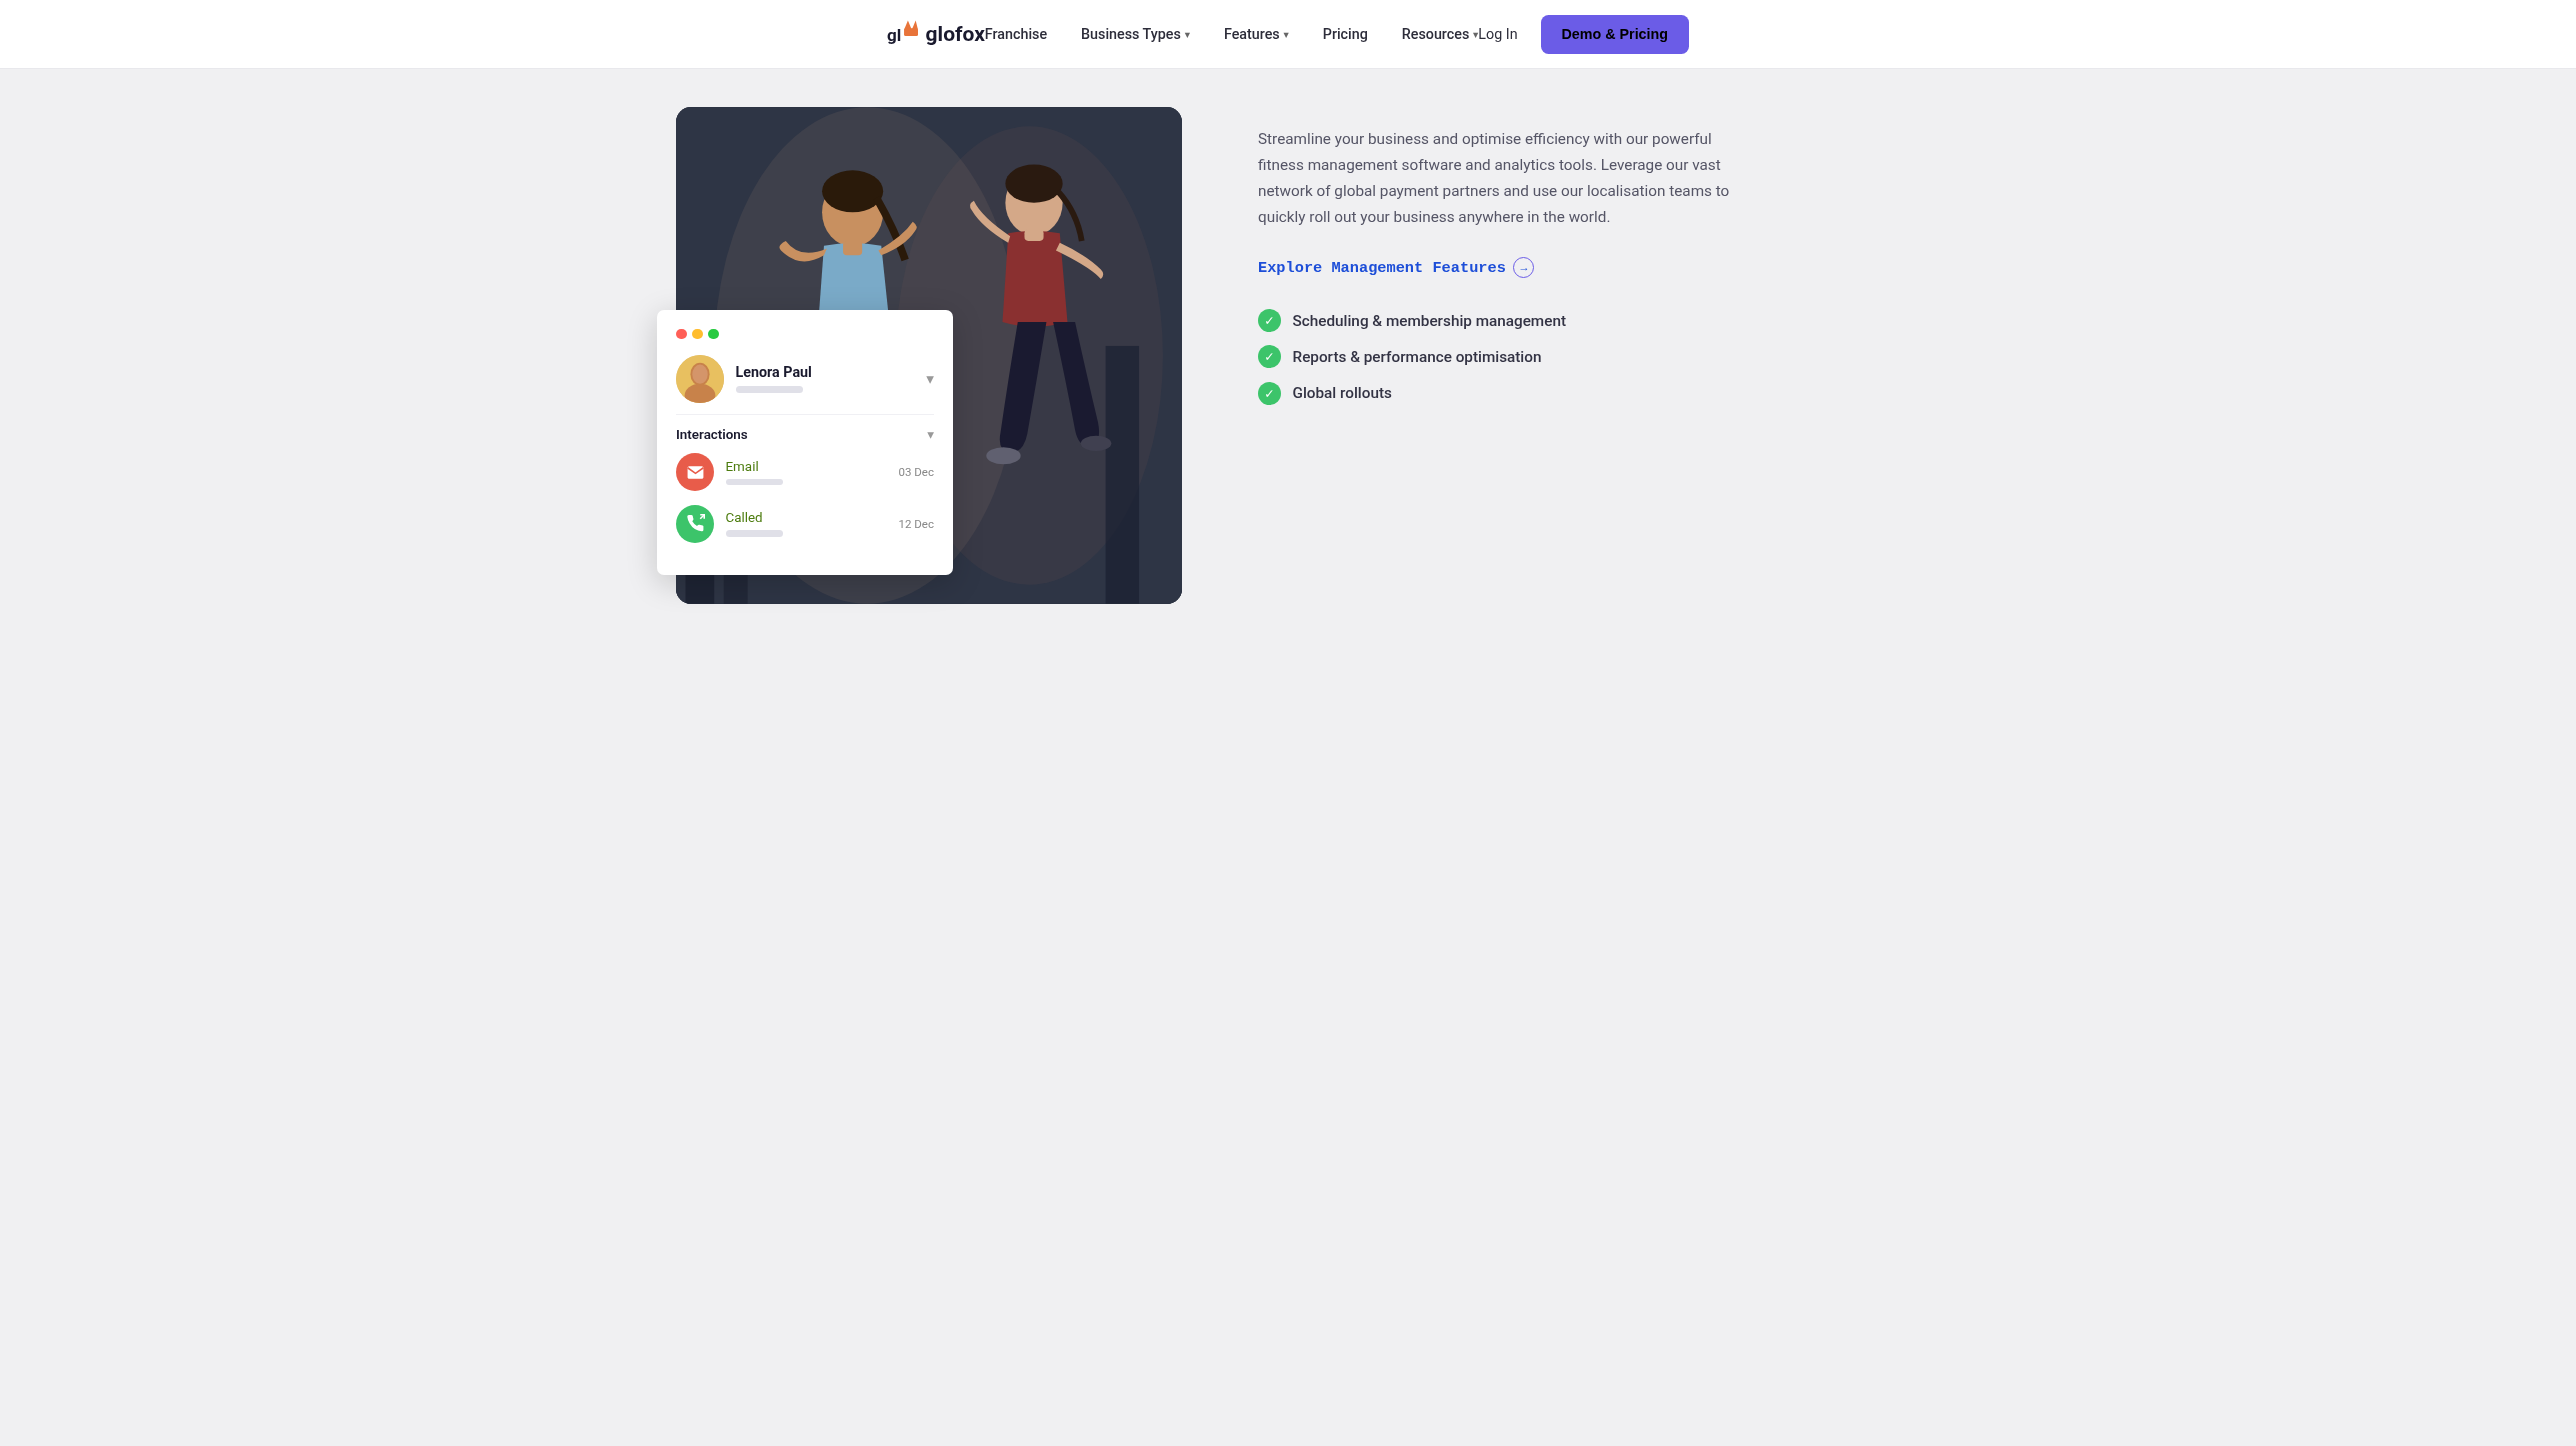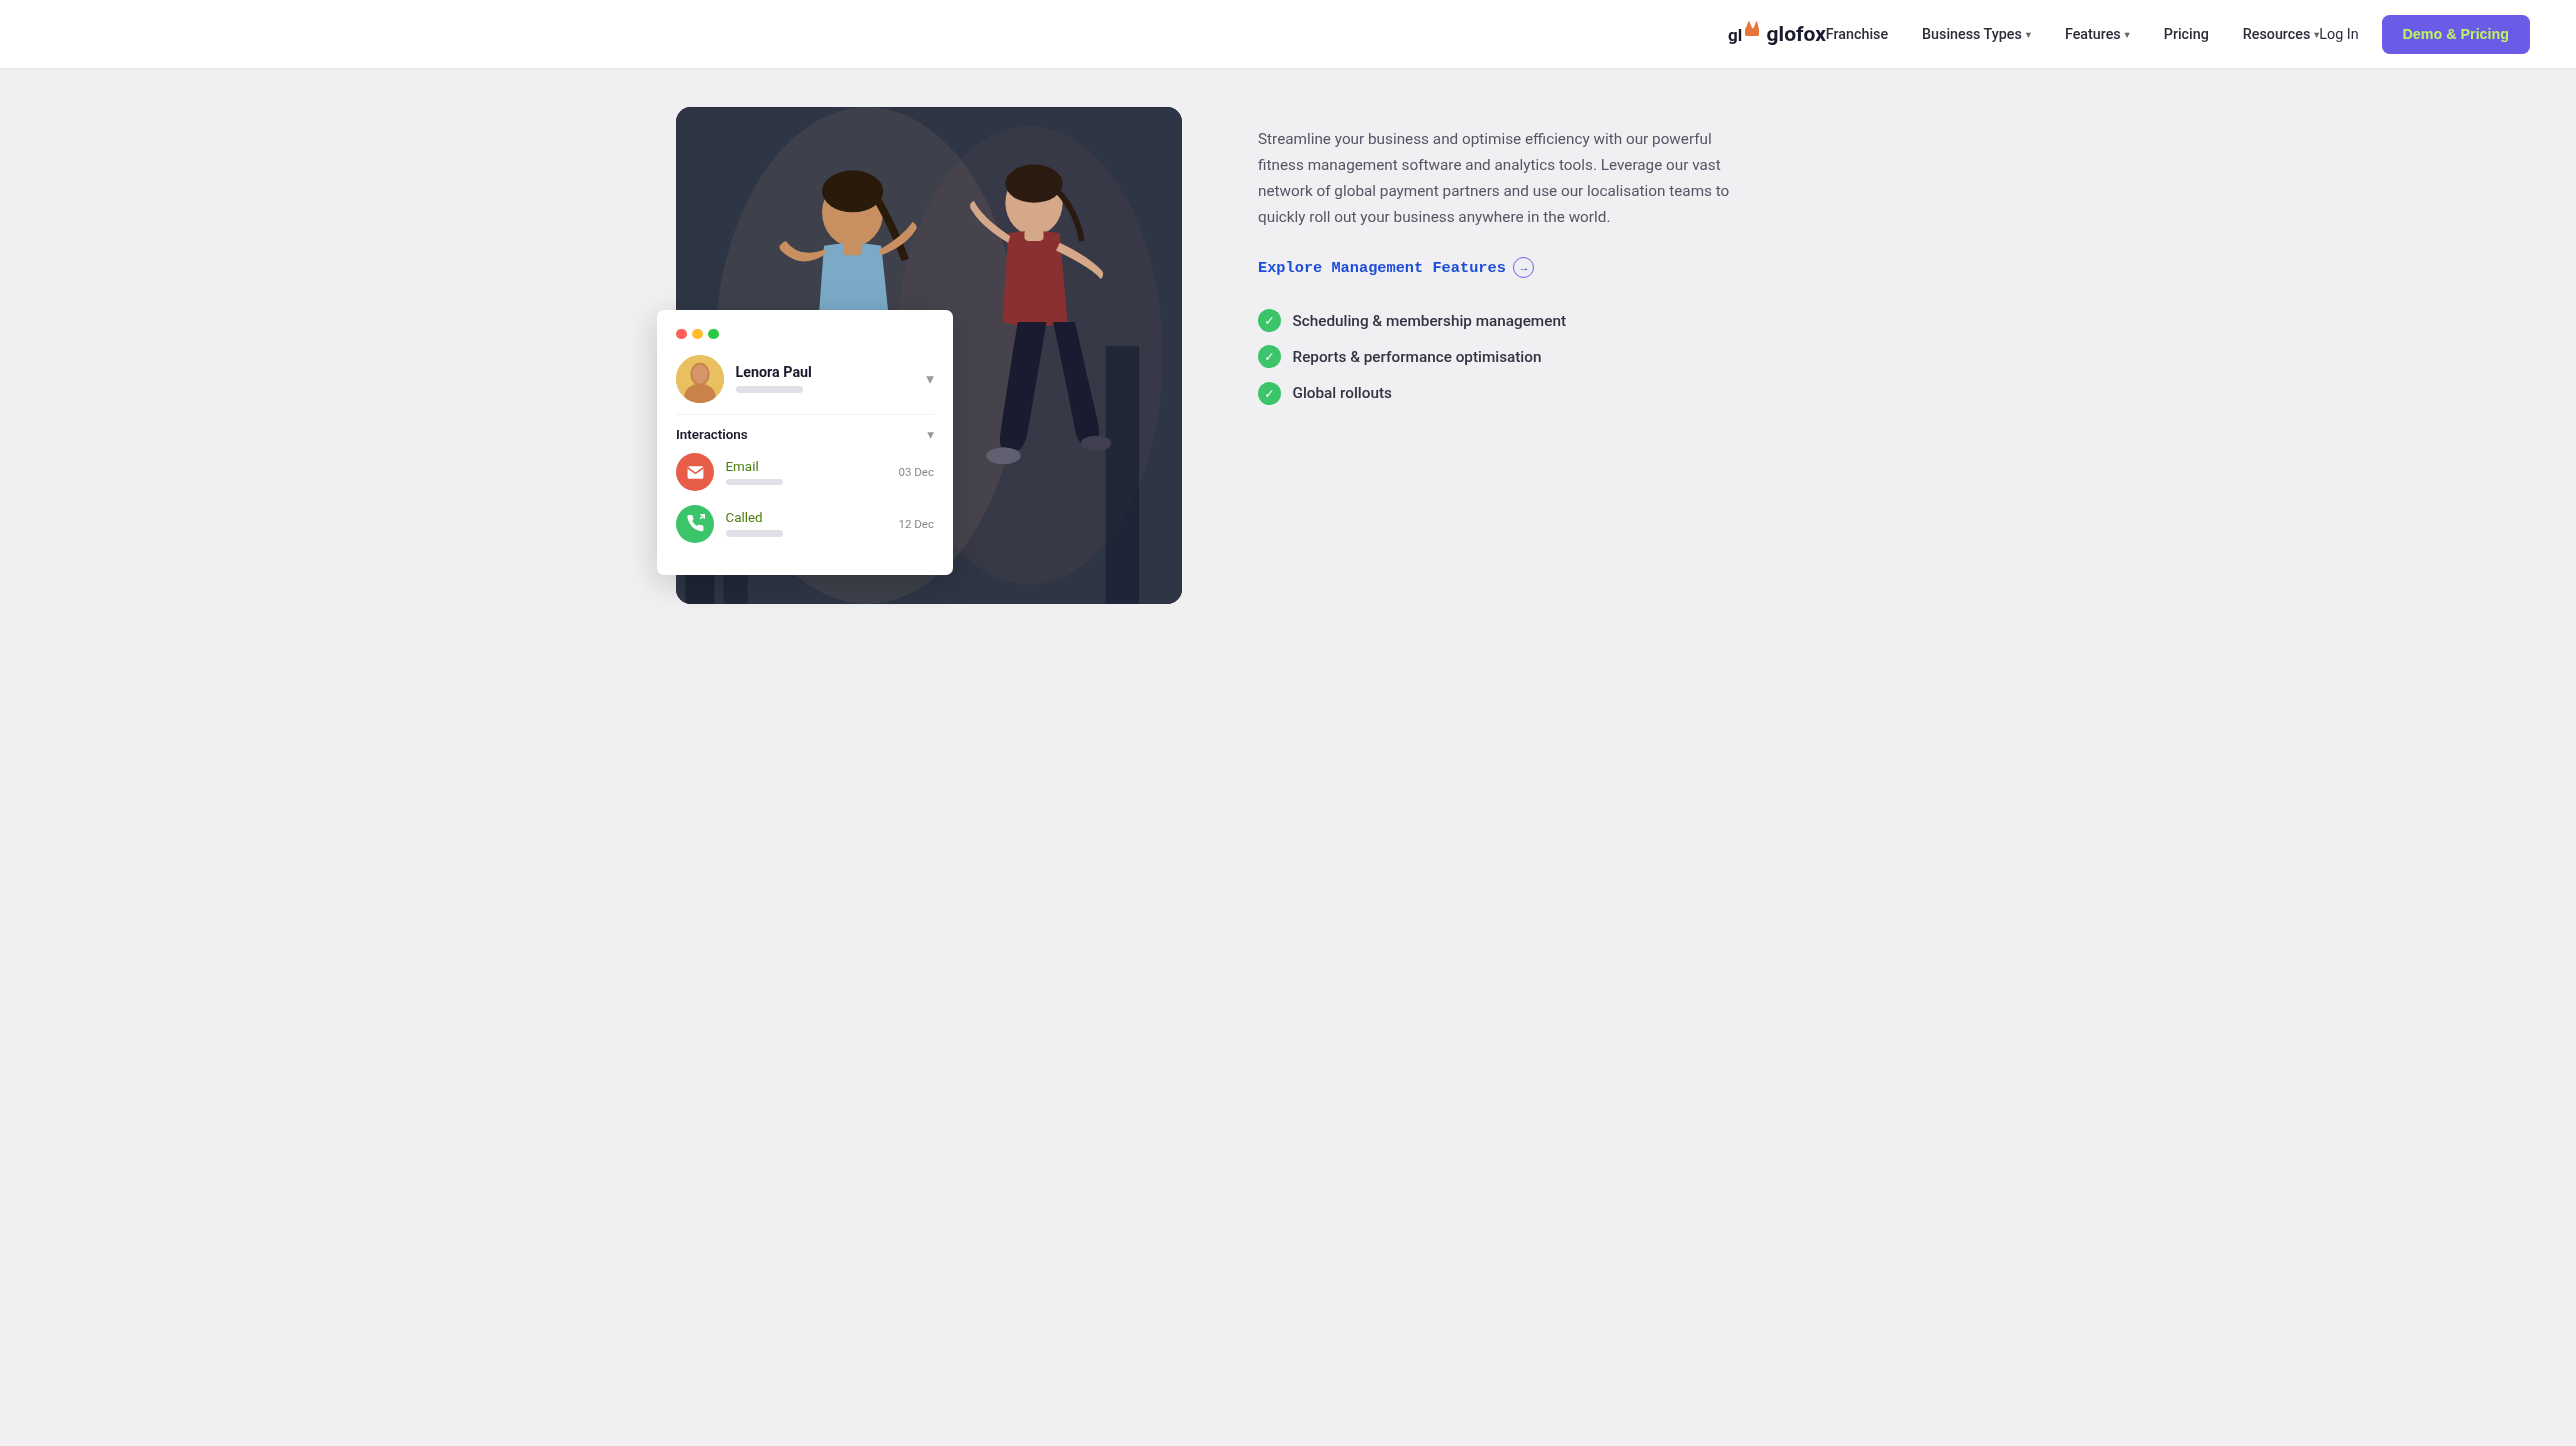--- a/index.html
+++ b/index.html
@@ -3,21 +3,21 @@
   <meta charset="utf-8">
   <style>
     * { margin: 0; padding: 0; box-sizing: border-box; }
     body { font-family: -apple-system, BlinkMacSystemFont, 'Segoe UI', Roboto, sans-serif; background: #f0f0f2; min-height: 100vh; }
 
     
     nav {
       background: #fff;
       display: flex;
       align-items: center;
-      justify-content: flex-end;
+      justify-content: center;
       padding: 0 46px;
       height: 69px;
       border-bottom: 1px solid #e8e8ec;
       position: relative;
       z-index: 10;
     }
     .nav-logo {
       display: flex;
       align-items: center;
       gap: 7.6px;
@@ -56,21 +56,21 @@
     }
     .nav-login {
       font-size: 14.3px;
       font-weight: 400;
       color: #2d2d3a;
       cursor: pointer;
       text-decoration: none;
     }
     .nav-cta {
       background: #6b5ce7;
-      color: #bef264;
+      color: #000000;
       border: none;
       padding: 11.5px 21px;
       border-radius: 7.6px;
       font-size: 14.3px;
       font-weight: 600;
       cursor: pointer;
     }
 
     
     .main-section {

